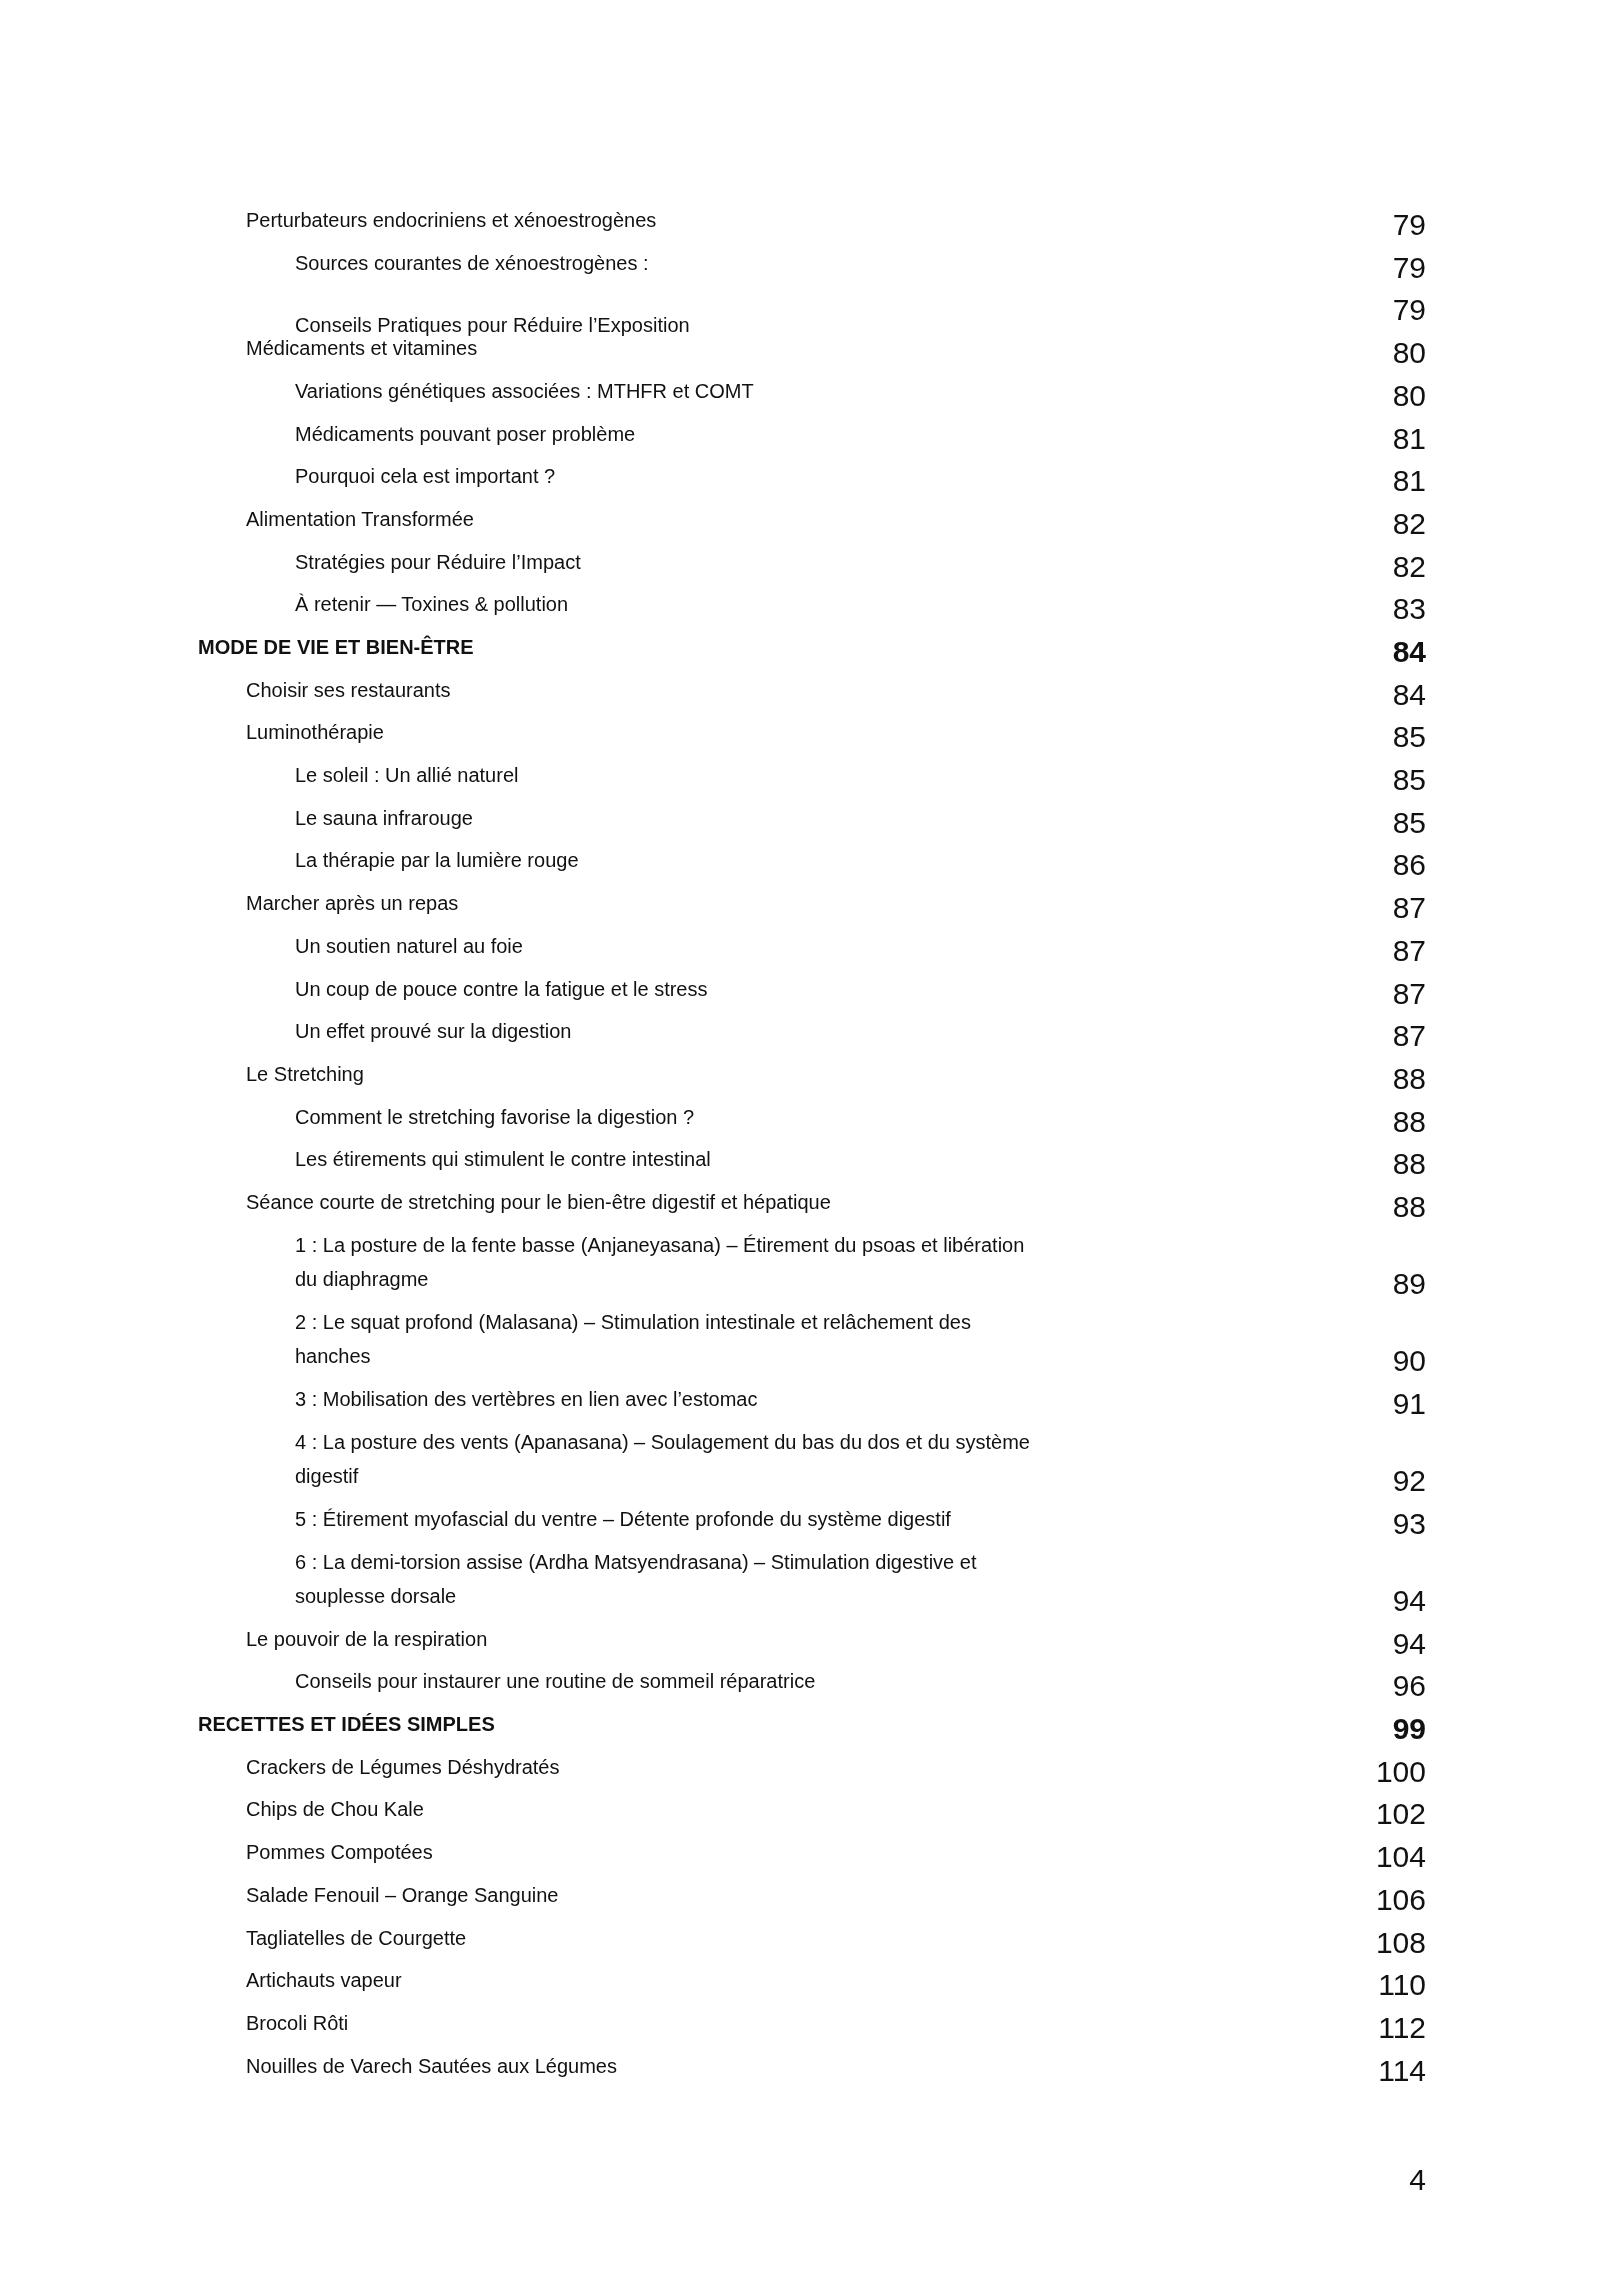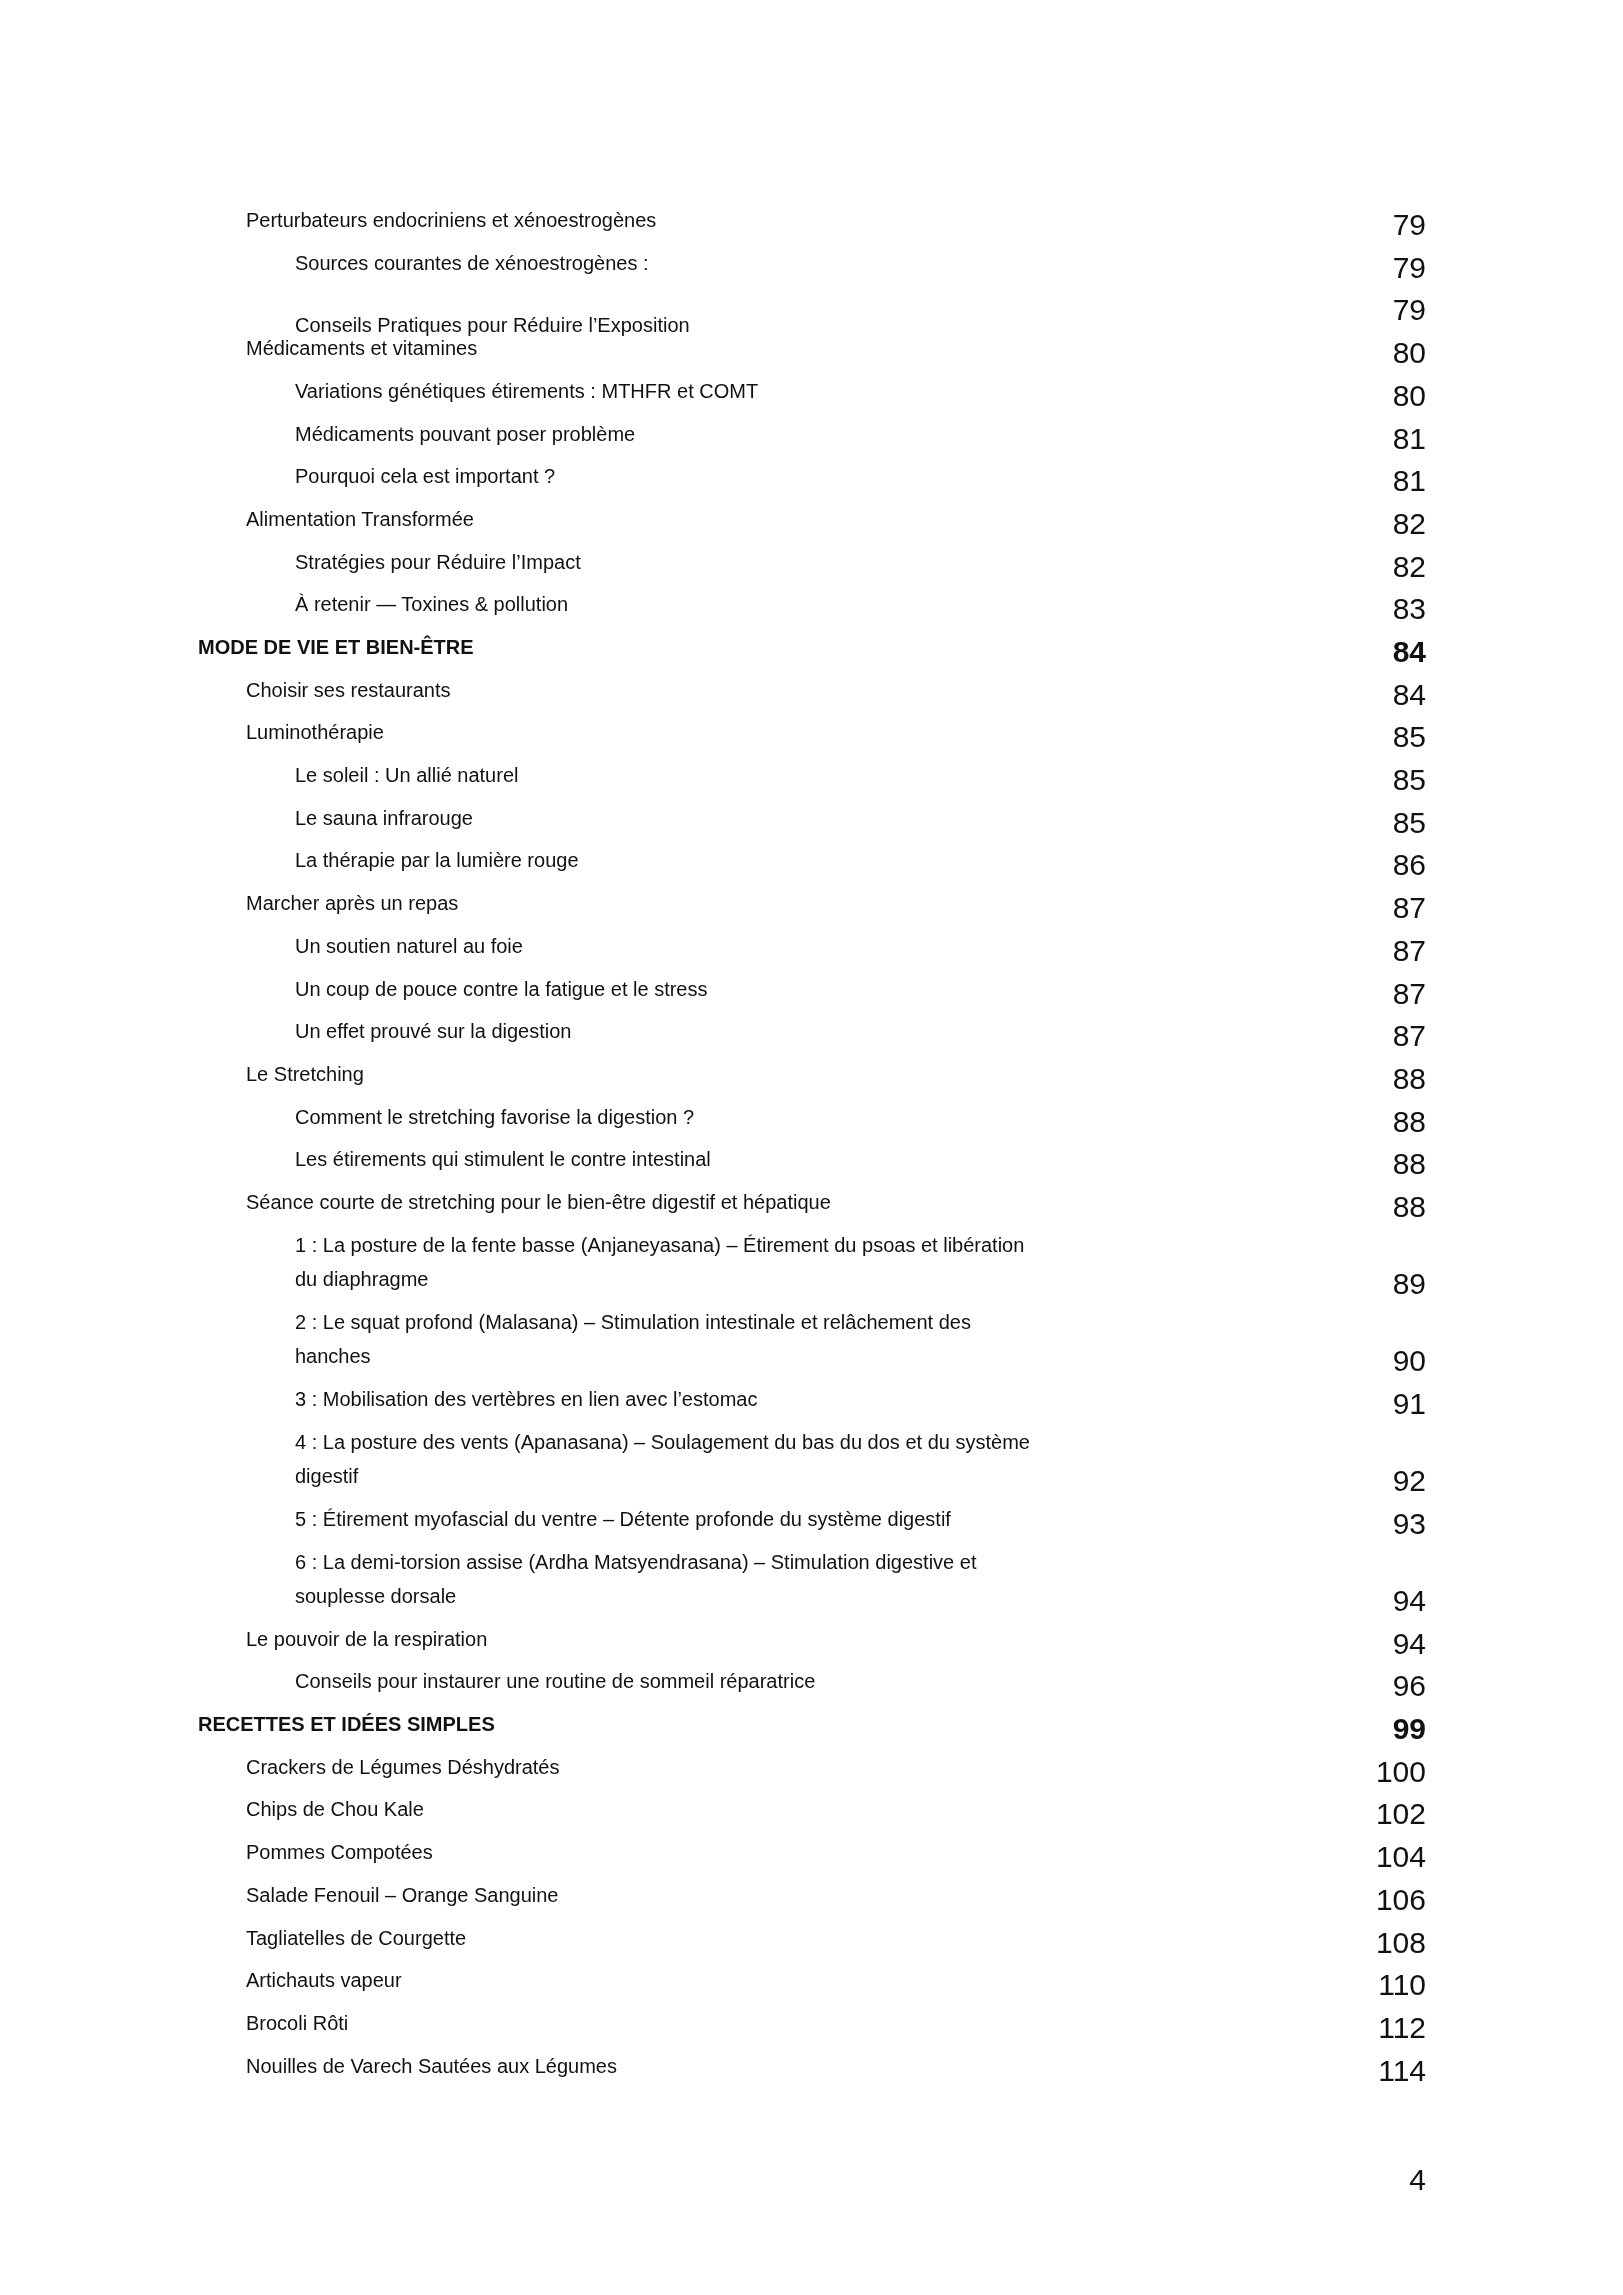--- a/index.html
+++ b/index.html
@@ -68,21 +68,21 @@
       </div>
       <div class="toc-entry lvl-2">
         <span class="toc-line" style="top: 295px; margin-top: 20px;">Conseils Pratiques pour Réduire l’Exposition</span>
         <span class="toc-page" style="top: 295px;">79</span>
       </div>
       <div class="toc-entry lvl-1">
         <span class="toc-line" style="top: 338px;">Médicaments et vitamines</span>
         <span class="toc-page" style="top: 338px;">80</span>
       </div>
       <div class="toc-entry lvl-2">
-        <span class="toc-line" style="top: 381px;">Variations génétiques étirements : MTHFR et COMT</span>
+        <span class="toc-line" style="top: 381px;">Variations génétiques associées : MTHFR et COMT</span>
         <span class="toc-page" style="top: 381px;">80</span>
       </div>
       <div class="toc-entry lvl-2">
         <span class="toc-line" style="top: 424px;">Médicaments pouvant poser problème</span>
         <span class="toc-page" style="top: 424px;">81</span>
       </div>
       <div class="toc-entry lvl-2">
         <span class="toc-line" style="top: 466px;">Pourquoi cela est important ?</span>
         <span class="toc-page" style="top: 466px;">81</span>
       </div>

